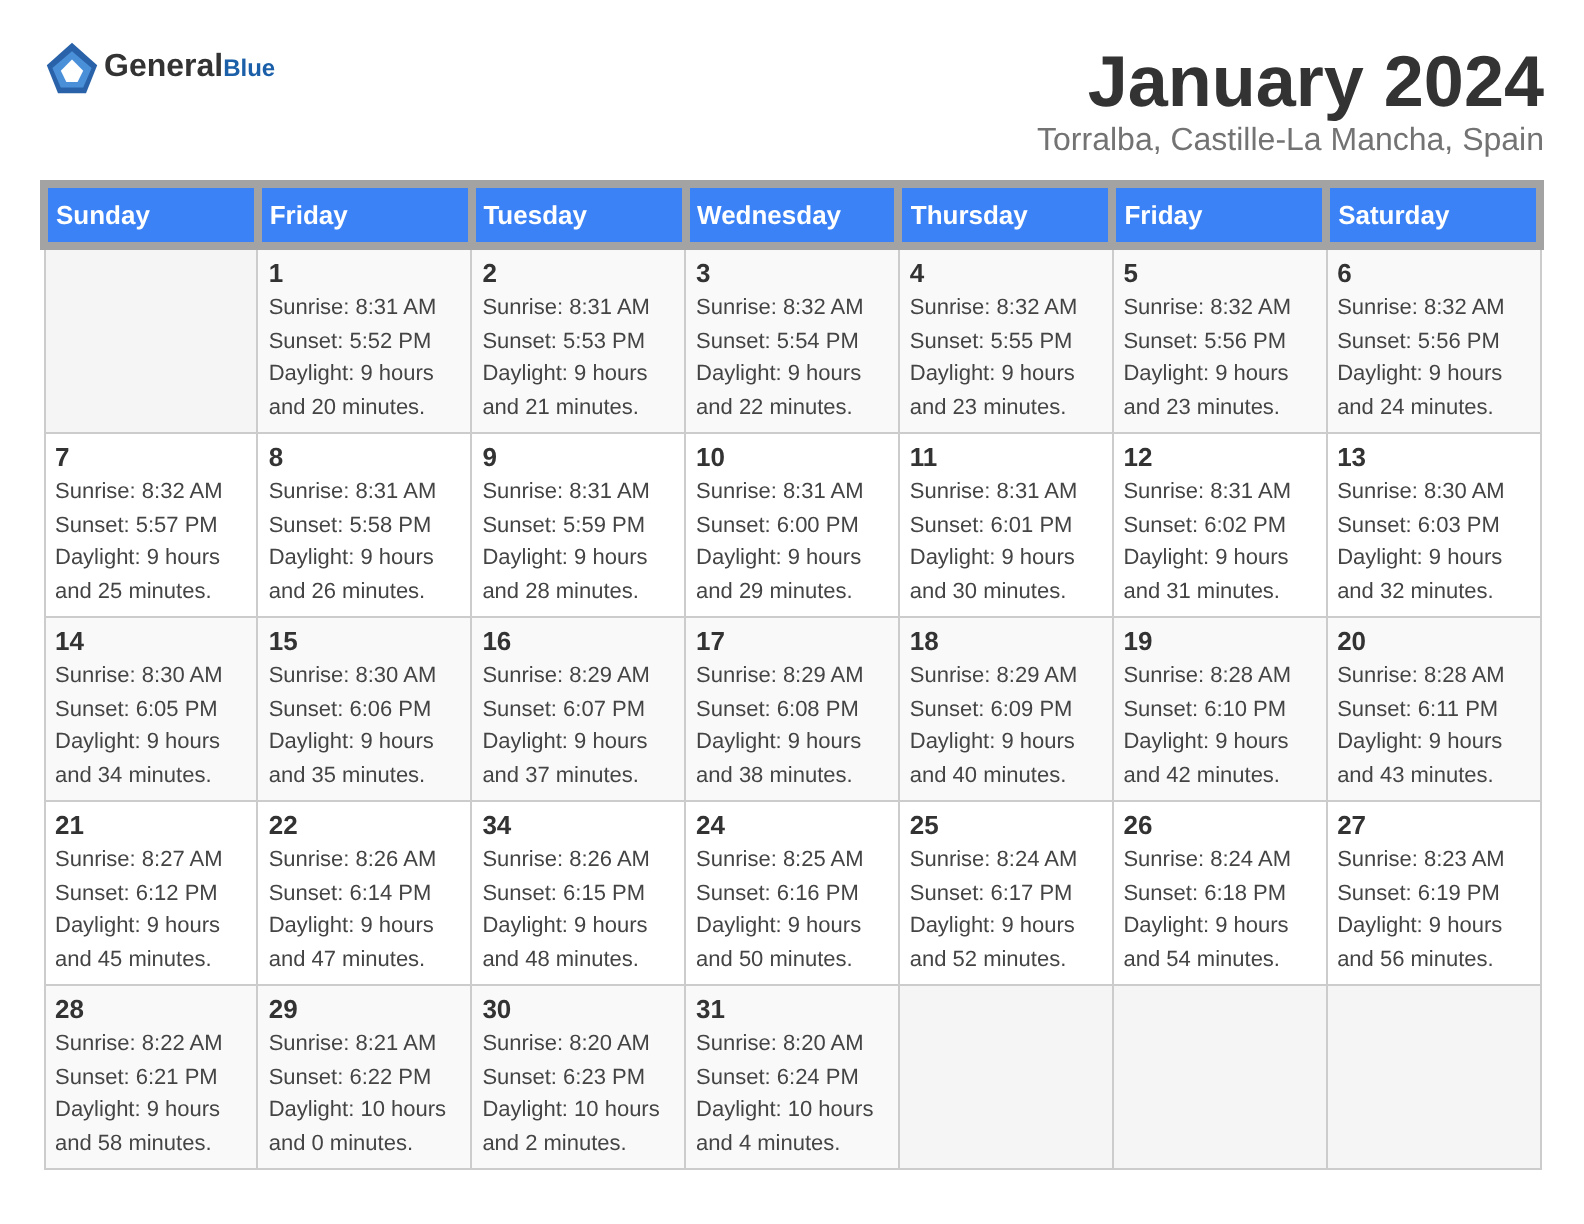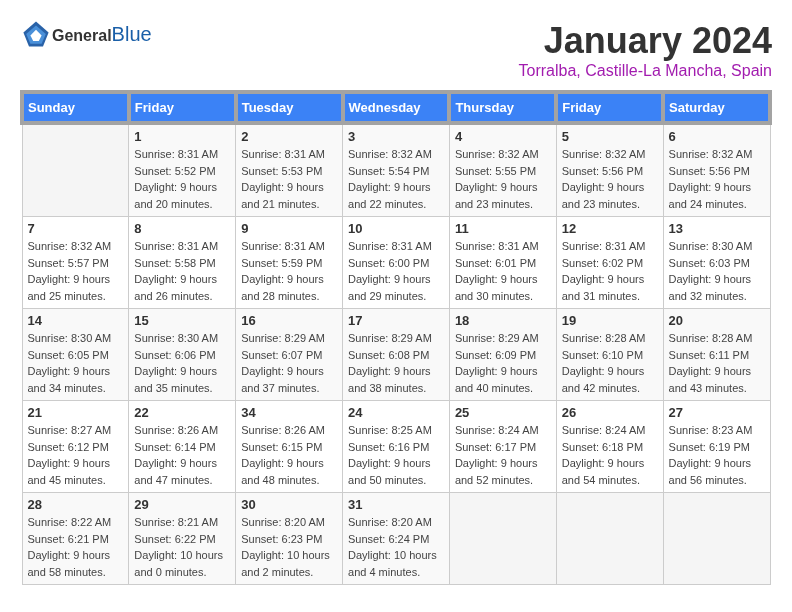--- a/index.html
+++ b/index.html
@@ -20,41 +20,41 @@
       display: flex;
       align-items: center;
       gap: 2px;
     }
     .logo-text-general {
       font-size: 16px;
       font-weight: bold;
       color: #333;
     }
     .logo-text-blue {
-      font-size: 20px;
-      font-weight: normal;
+      font-size: 12px;
+      font-weight: bold;
       color: #1a5fa8;
     }
     .logo-icon {
       width: 28px;
       height: 28px;
       margin-left: 2px;
     }
     .title-block {
       text-align: right;
       margin-left: 44px;
     }
     .month-title {
       font-size: 36px;
       font-weight: bold;
       color: #333;
     }
     .location-title {
       font-size: 16px;
-      color: #a21caf;
+      color: #737373;
     }
     table {
       width: 100%;
       border-collapse: collapse;
       table-layout: fixed;
     }
     thead th {
       background-color: #3b82f6;
       color: #fff;
       padding: 6px 4px;

